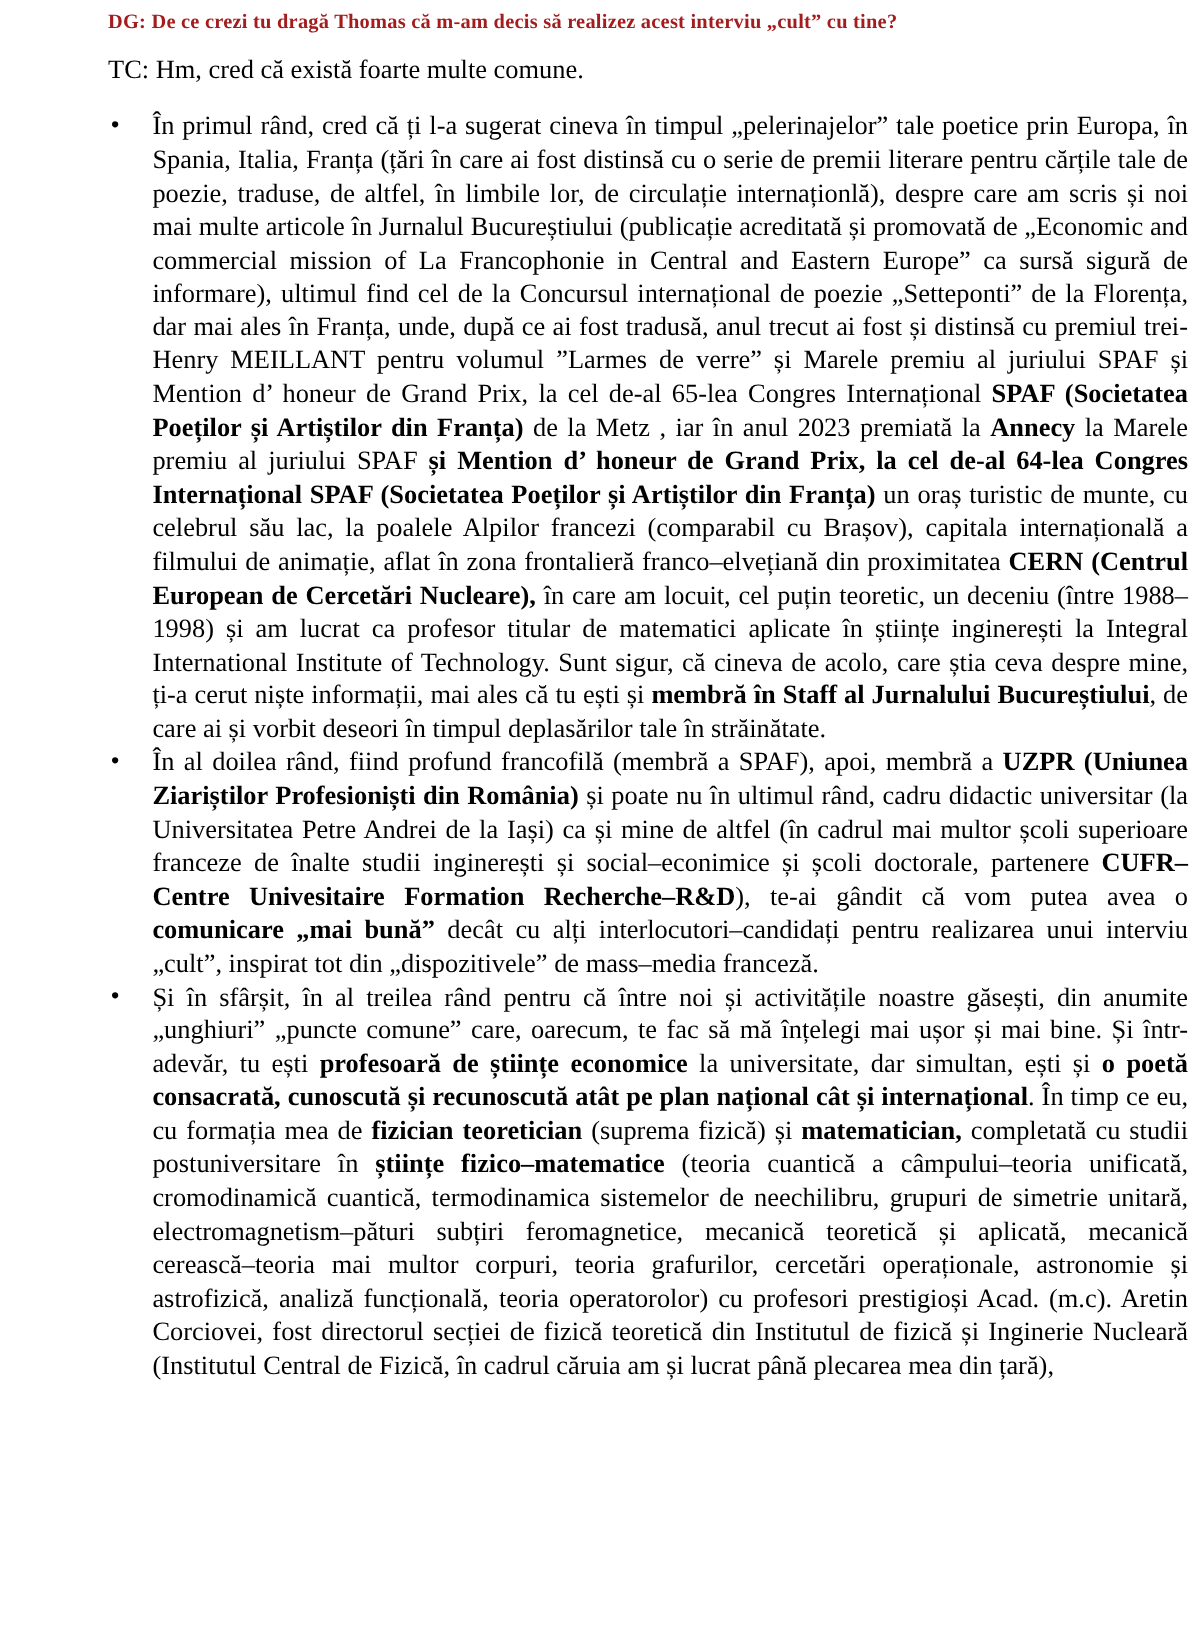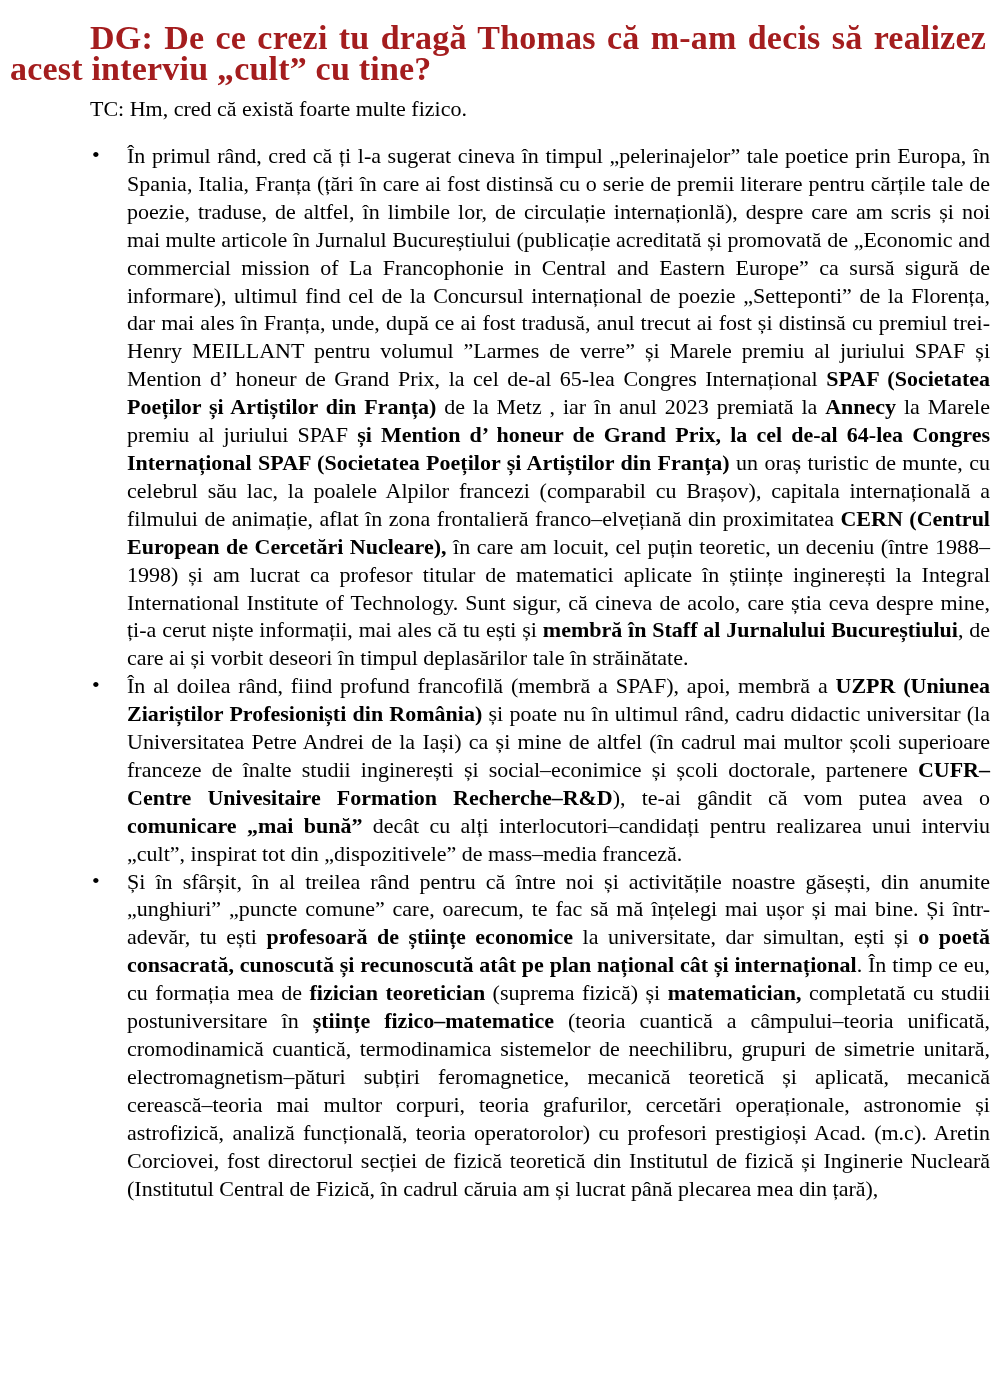--- a/index.html
+++ b/index.html
@@ -14,23 +14,23 @@
     font-family: "Liberation Serif", "DejaVu Serif", serif;
     color: #000000;
   }
   .page {
     position: relative;
     width: 1002px;
     height: 1374px;
     background: #ffffff;
   }
   .question-heading {
-    margin: 22px 16px 0 10px;
+    margin: 2px 16px 0 10px;
     text-indent: 80px;
-    font-size: 34px;
+    font-size: 17px;
     line-height: 31px;
     font-weight: 700;
     text-align: justify;
     letter-spacing: 0.2px;
   }
   .answer-intro {
     margin: 11px 14px 0 90px;
     font-size: 22px;
     line-height: 28px;
     text-align: left;
@@ -57,20 +57,20 @@
   .bullet-list b {
     font-weight: 700;
   }
 </style>
 </head>
 <body>
 
 <div class="page">
   <h1 class="question-heading" style="color: rgb(164, 29, 30);">DG: De ce crezi tu dragă Thomas că m-am decis să realizez acest interviu „cult” cu tine?</h1>
 
-  <p class="answer-intro">TC: Hm, cred că există foarte multe fizico.</p>
+  <p class="answer-intro">TC: Hm, cred că există foarte multe comune.</p>
 
   <ul class="bullet-list" id="bullet-list">
       <li><span class="bullet-marker">•</span><span>În primul rând, cred că ți l-a sugerat cineva în timpul „pelerinajelor” tale poetice prin Europa, în Spania, Italia, Franța  (țări în care ai fost distinsă cu o serie de premii literare pentru cărțile tale de poezie, traduse, de altfel, în limbile lor, de circulație internaționlă), despre care am scris și noi mai multe articole în Jurnalul Bucureștiului (publicație acreditată și promovată de „Economic and commercial mission of La Francophonie in Central and Eastern Europe” ca sursă sigură de informare), ultimul find cel de la Concursul internațional de poezie „Setteponti” de la Florența, dar mai ales în Franța, unde, după ce ai fost tradusă, anul trecut ai fost și distinsă cu premiul trei- Henry MEILLANT pentru volumul ”Larmes de verre”  și   Marele premiu al juriului SPAF și Mention d’ honeur  de Grand Prix, la cel de-al 65-lea Congres Internațional </span><b>SPAF (Societatea Poeților și Artiștilor din Franța)</b><span> de la Metz , iar în anul 2023 premiată la </span><b>Annecy</b><span>  la Marele premiu al juriului SPAF </span><b>și Mention d’ honeur  de Grand Prix, la cel de-al 64-lea Congres Internațional SPAF (Societatea Poeților și Artiștilor din Franța)</b><span> un oraș turistic de munte, cu celebrul său lac, la poalele Alpilor francezi (comparabil cu Brașov), capitala internațională a filmului de animație, aflat în zona frontalieră franco–elvețiană din proximitatea </span><b>CERN (Centrul European de Cercetări Nucleare),</b><span> în care am locuit, cel puțin teoretic, un deceniu (între 1988–1998) și am lucrat ca profesor titular de matematici aplicate în științe inginerești la Integral International Institute of Technology. Sunt sigur, că cineva de acolo, care știa ceva despre mine, ți-a cerut niște informații, mai ales că tu ești și </span><b>membră în Staff al Jurnalului Bucureștiului</b><span>, de care ai și vorbit deseori în timpul deplasărilor tale în străinătate.</span></li>
       <li><span class="bullet-marker">•</span><span>În al doilea rând, fiind profund francofilă (membră a SPAF), apoi, membră a </span><b>UZPR (Uniunea Ziariștilor Profesioniști din România)</b><span> și poate nu în ultimul rând, cadru didactic universitar (la Universitatea Petre Andrei de la Iași) ca și mine de altfel (în cadrul mai multor școli superioare franceze de înalte studii inginerești și social–econimice și școli doctorale, partenere </span><b>CUFR–Centre Univesitaire Formation Recherche–R&amp;D</b><span>), te-ai gândit că vom putea avea o </span><b>comunicare „mai bună”</b><span> decât cu alți interlocutori–candidați pentru realizarea unui interviu „cult”, inspirat tot din „dispozitivele” de mass–media franceză.</span></li>
       <li><span class="bullet-marker">•</span><span>Și în sfârșit, în al treilea rând pentru că între noi și activitățile noastre găsești, din anumite „unghiuri” „puncte comune” care, oarecum, te fac să mă înțelegi mai ușor și mai bine. Și într-adevăr, tu ești </span><b>profesoară de științe economice</b><span> la universitate, dar simultan, ești și </span><b>o poetă consacrată, cunoscută și recunoscută atât pe plan național cât și internațional</b><span>. În timp ce eu, cu formația mea de </span><b>fizician teoretician</b><span> (suprema fizică) și </span><b>matematician,</b><span> completată cu studii postuniversitare în </span><b>științe fizico–matematice</b><span> (teoria cuantică a câmpului–teoria unificată, cromodinamică cuantică, termodinamica sistemelor de neechilibru, grupuri de simetrie unitară, electromagnetism–pături subțiri feromagnetice, mecanică teoretică și aplicată, mecanică cerească–teoria mai multor corpuri, teoria grafurilor, cercetări operaționale, astronomie și astrofizică, analiză funcțională, teoria operatorolor) cu profesori prestigioși Acad. (m.c). Aretin Corciovei, fost directorul secției de fizică teoretică din Institutul de fizică și Inginerie Nucleară (Institutul Central de Fizică, în cadrul căruia am și lucrat până plecarea mea din țară),</span></li>
     </ul>
 </div>
 
 </body></html>

